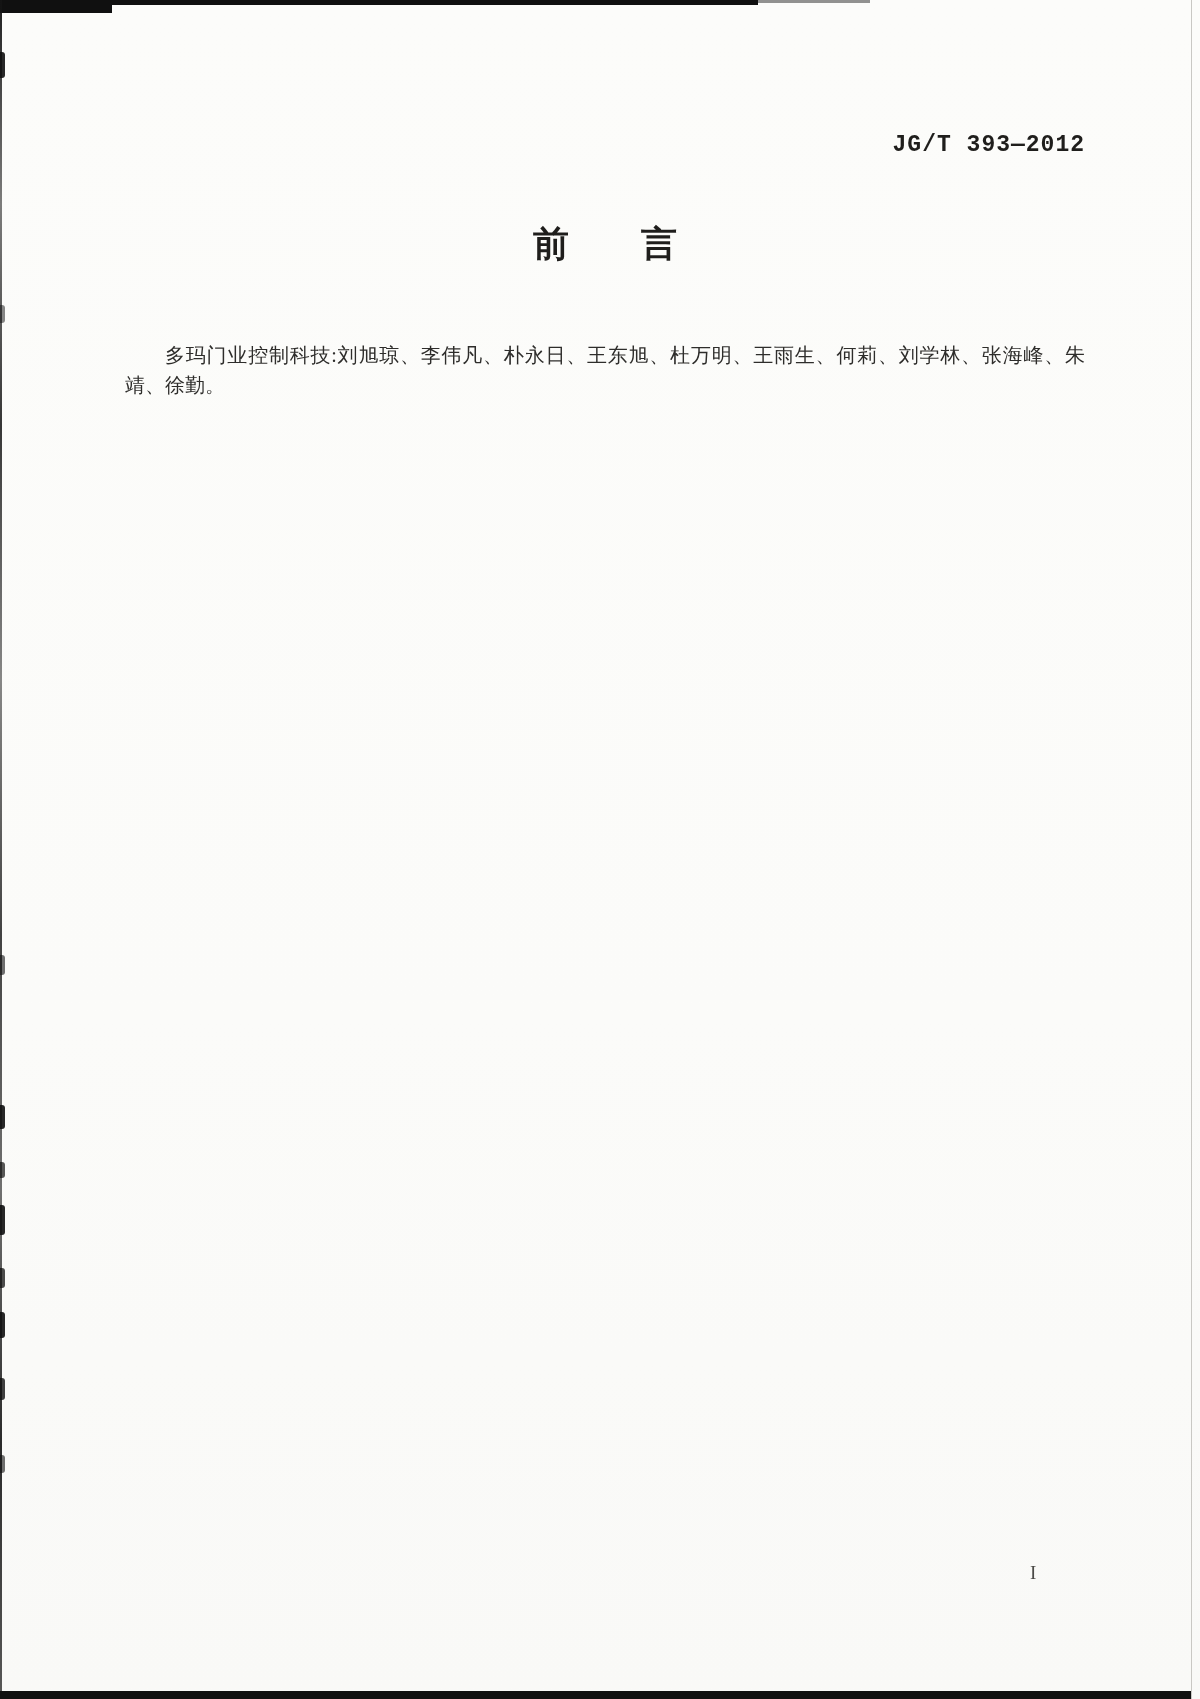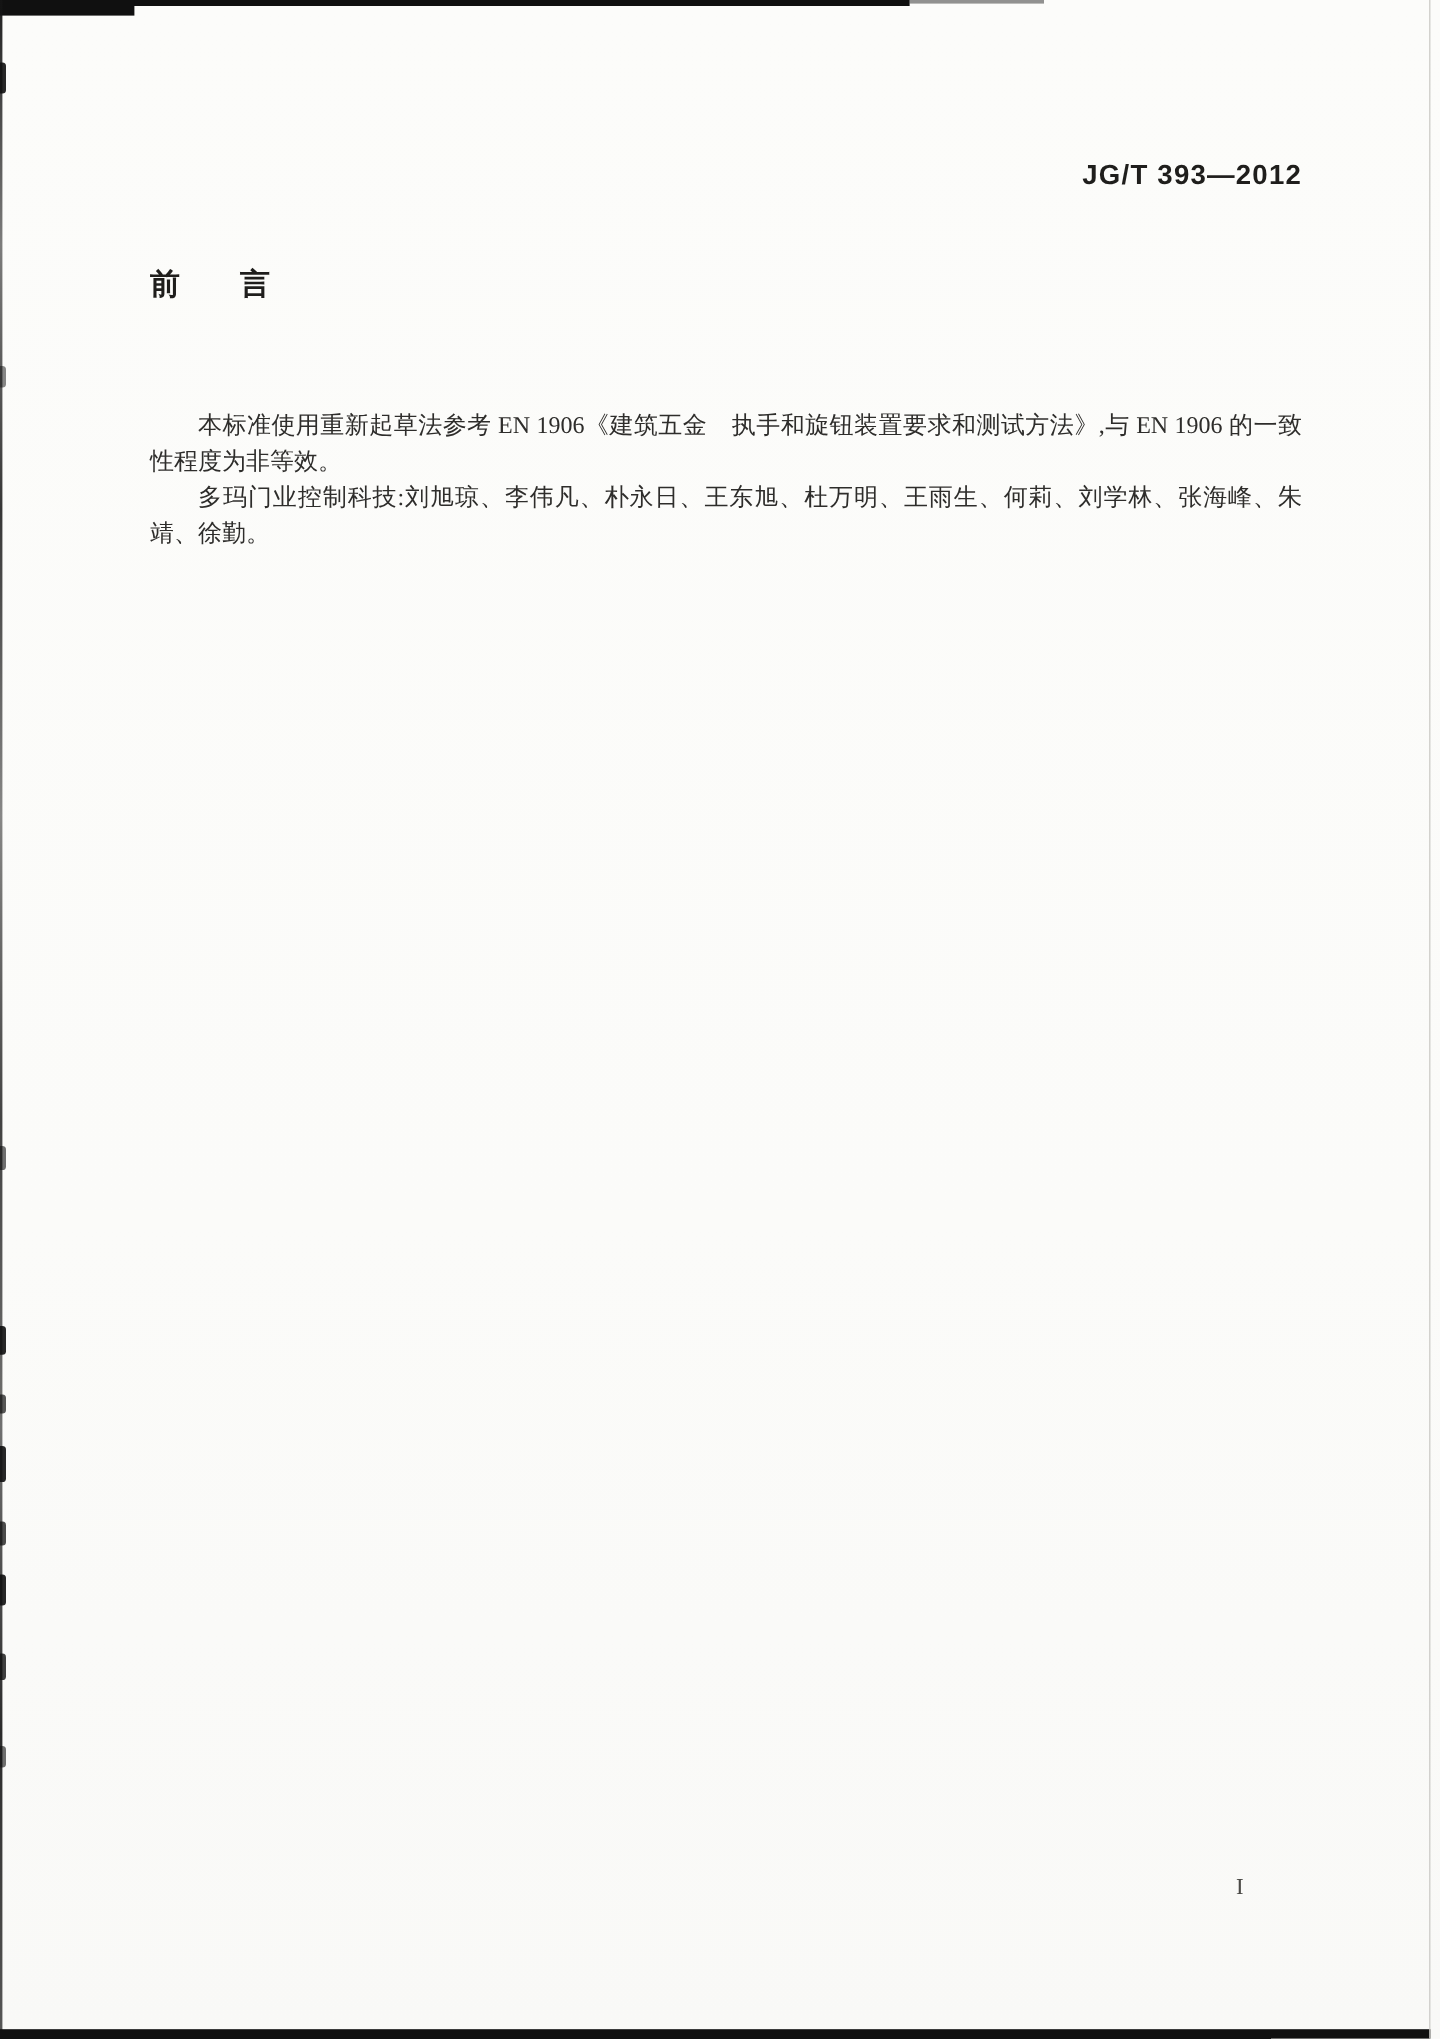--- a/index.html
+++ b/index.html
@@ -84,32 +84,33 @@
     background: #c9c8c4;
   }
 
   
   .standard-code {
     position: absolute;
     top: 132px;
     left: 125px;
     width: 960px;
     text-align: right;
-    font-family: Liberation Sans, sans-serif;
+    font-family: Liberation Mono, monospace;
     font-weight: bold;
     font-size: 23px;
     letter-spacing: 1px;
     color: var(--heading_ink);
   }
   .doc-title {
     position: absolute;
     top: 220px;
     left: 125px;
     width: 960px;
-    font-size: 25px;
+    text-align: center;
+    font-size: 36px;
     font-weight: bold;
     color: var(--heading_ink);
     font-family: "Liberation Sans", "DejaVu Sans", sans-serif;
   }
   .foreword-body {
     position: absolute;
     top: 340px;
     left: 125px;
     width: 960px;
     font-size: 20px;
@@ -151,17 +152,16 @@
 <div class="edge-blob" style="top:1378px;height:22px;opacity:0.8;"></div>
 <div class="edge-blob" style="top:1455px;height:18px;opacity:0.6;"></div>
 <div class="bottom-edge-bar"></div>
 <div class="right-edge-line"></div>
 
 <div class="standard-code">JG/T 393—2012</div>
 
 <div class="doc-title">前　　言</div>
 
 <div class="foreword-body">
-    <p class="para">本标准使用重新起草法参考 EN 1906《建筑五金　执手和旋钮装置要求和测试方法》,与 EN 1906 的一致性程度为非等效。</p>
     <p class="para">多玛门业控制科技:刘旭琼、李伟凡、朴永日、王东旭、杜万明、王雨生、何莉、刘学林、张海峰、朱靖、徐勤。</p>
   </div>
 
 <div class="page-number">I</div>
 
 </body></html>

